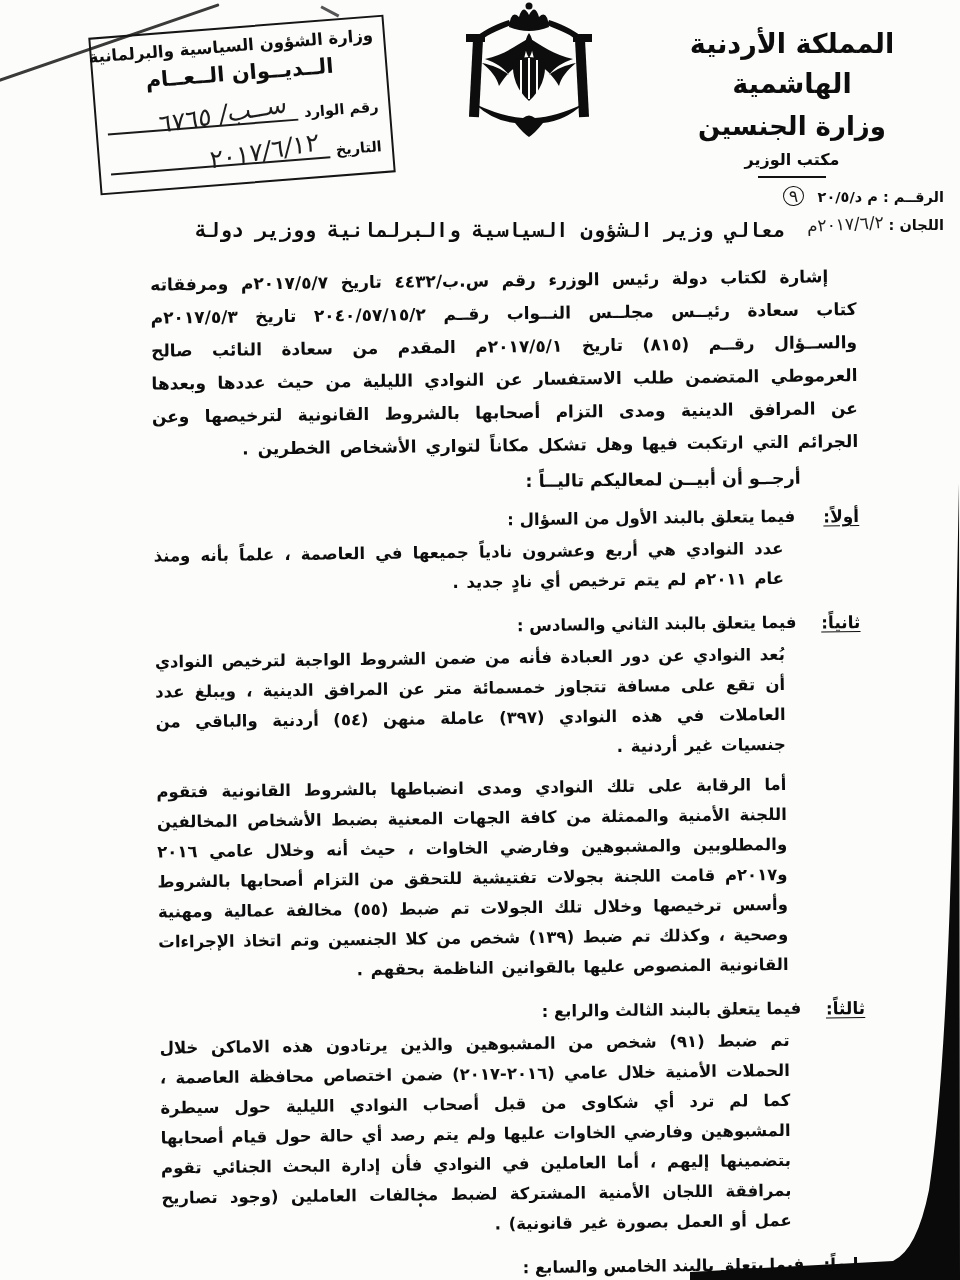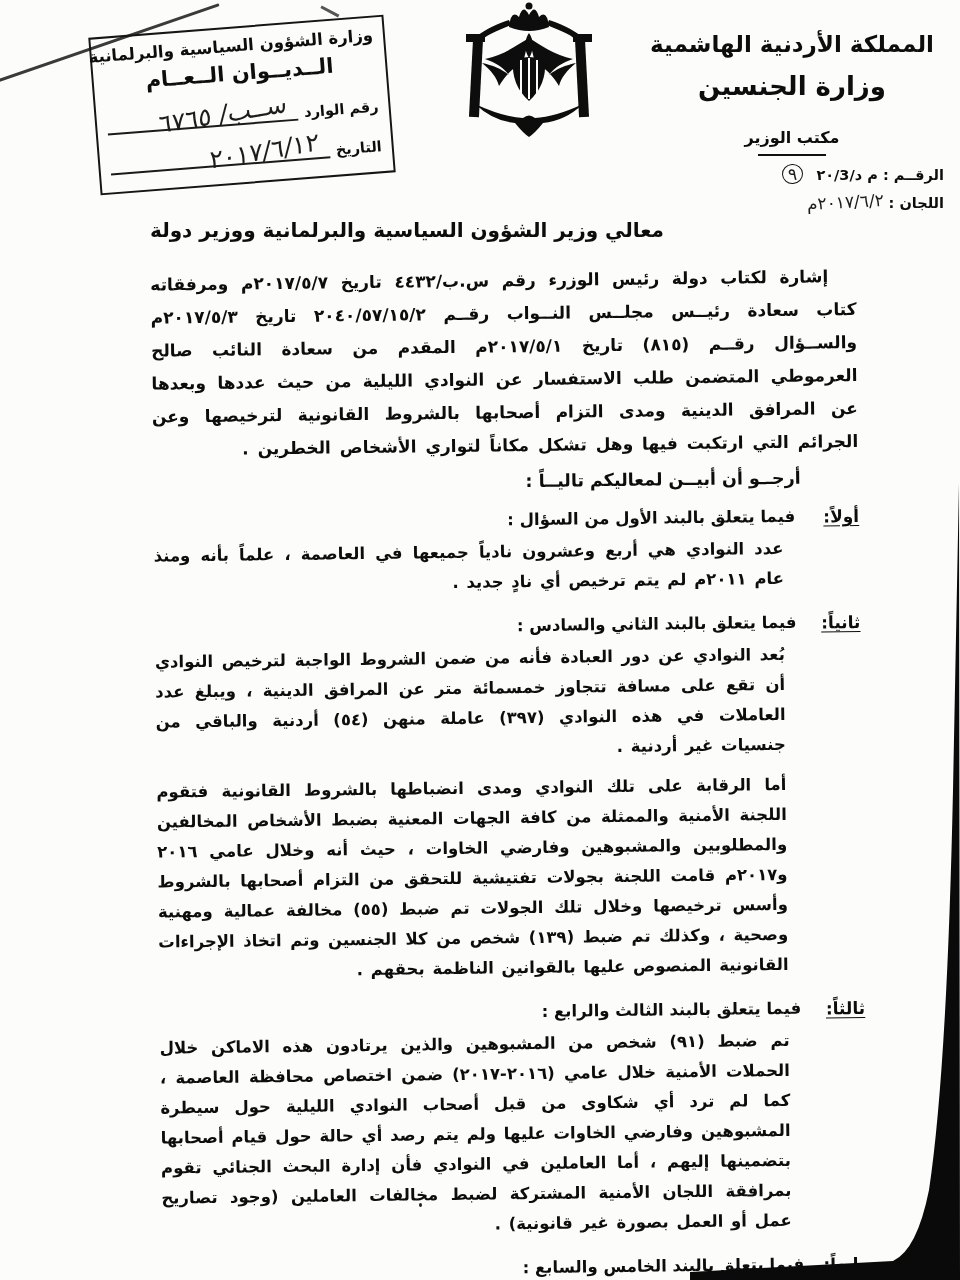--- a/index.html
+++ b/index.html
@@ -22,34 +22,35 @@
   .stamp-row .line{flex:1;border-bottom:2px solid #1a1a1a;position:relative;height:100%;}
   .hand{
     font-weight:400;display:inline-block;transform:rotate(-5deg) skewX(-8deg);
     color:#1c1c1c;
   }
   .stamp .line .hand{position:absolute;right:10px;bottom:-4px;font-size:25px;white-space:nowrap;}
   
   .emblem{position:absolute;left:438px;top:0px;}
   
   .letterhead{position:absolute;right:10px;top:24px;width:316px;text-align:center;direction:rtl;}
-  .lh-kingdom{font-size:23px;line-height:40px;}
+  .lh-kingdom{font-size:27px;line-height:40px;}
   .lh-ministry{font-size:26px;line-height:44px;}
-  .lh-office{font-size:16px;line-height:24px;margin-top:18px;}
+  .lh-office{font-size:16px;line-height:24px;margin-top:0;}
   .lh-rule{width:68px;border-top:2.5px solid #111;margin:4px auto 6px auto;}
   .lh-meta{text-align:right;padding-right:6px;font-size:14.5px;line-height:27px;}
   .lh-meta .hand{font-size:17px;transform:rotate(-3deg);}
   .circled{
     border:1.6px solid #111;border-radius:50%;padding:0 5px;line-height:18px;
     display:inline-block;margin-right:8px;
   }
   
   .recipient{
-    position:absolute;top:218px;left:150px;right:175px;text-align:left;
+    position:absolute;top:218px;left:150px;right:175px;text-align:right;
     font-size:20px;
+    font-family:Liberation Mono, monospace;
   }
   
   .flow{
     position:absolute;left:150px;top:260px;width:706px;direction:rtl;
     transform:rotate(-0.7deg);transform-origin:top right;
   }
   .intro{font-size:17px;line-height:33px;text-align:justify;text-indent:28px;word-spacing:3px;margin:0;}
   .request{margin:9px 58px 0 0;font-size:17.5px;}
   .section{display:flex;margin-top:14px;direction:rtl;}
   .s-label{flex:0 0 64px;font-size:17px;line-height:30px;}
@@ -126,21 +127,21 @@
     </svg>
   </div>
 
   <div class="letterhead">
     <div class="lh-kingdom">المملكة الأردنية الهاشمية</div>
     <div class="lh-ministry">وزارة الجنسين</div>
     <div class="lh-office">مكتب الوزير</div>
     <div class="lh-rule"></div>
     <div class="lh-meta">
       <div>
-        <span>الرقــم : م د/٢٠/3</span>
+        <span>الرقــم : م د/٢٠/٥</span>
         <span class="hand circled">٩</span>
       </div>
       <div>
         <span>اللجان :</span>
         <span class="hand">٢٠١٧/٦/٢م</span>
       </div>
     </div>
   </div>
 
   <div class="recipient">معالي وزير الشؤون السياسية والبرلمانية ووزير دولة</div>

